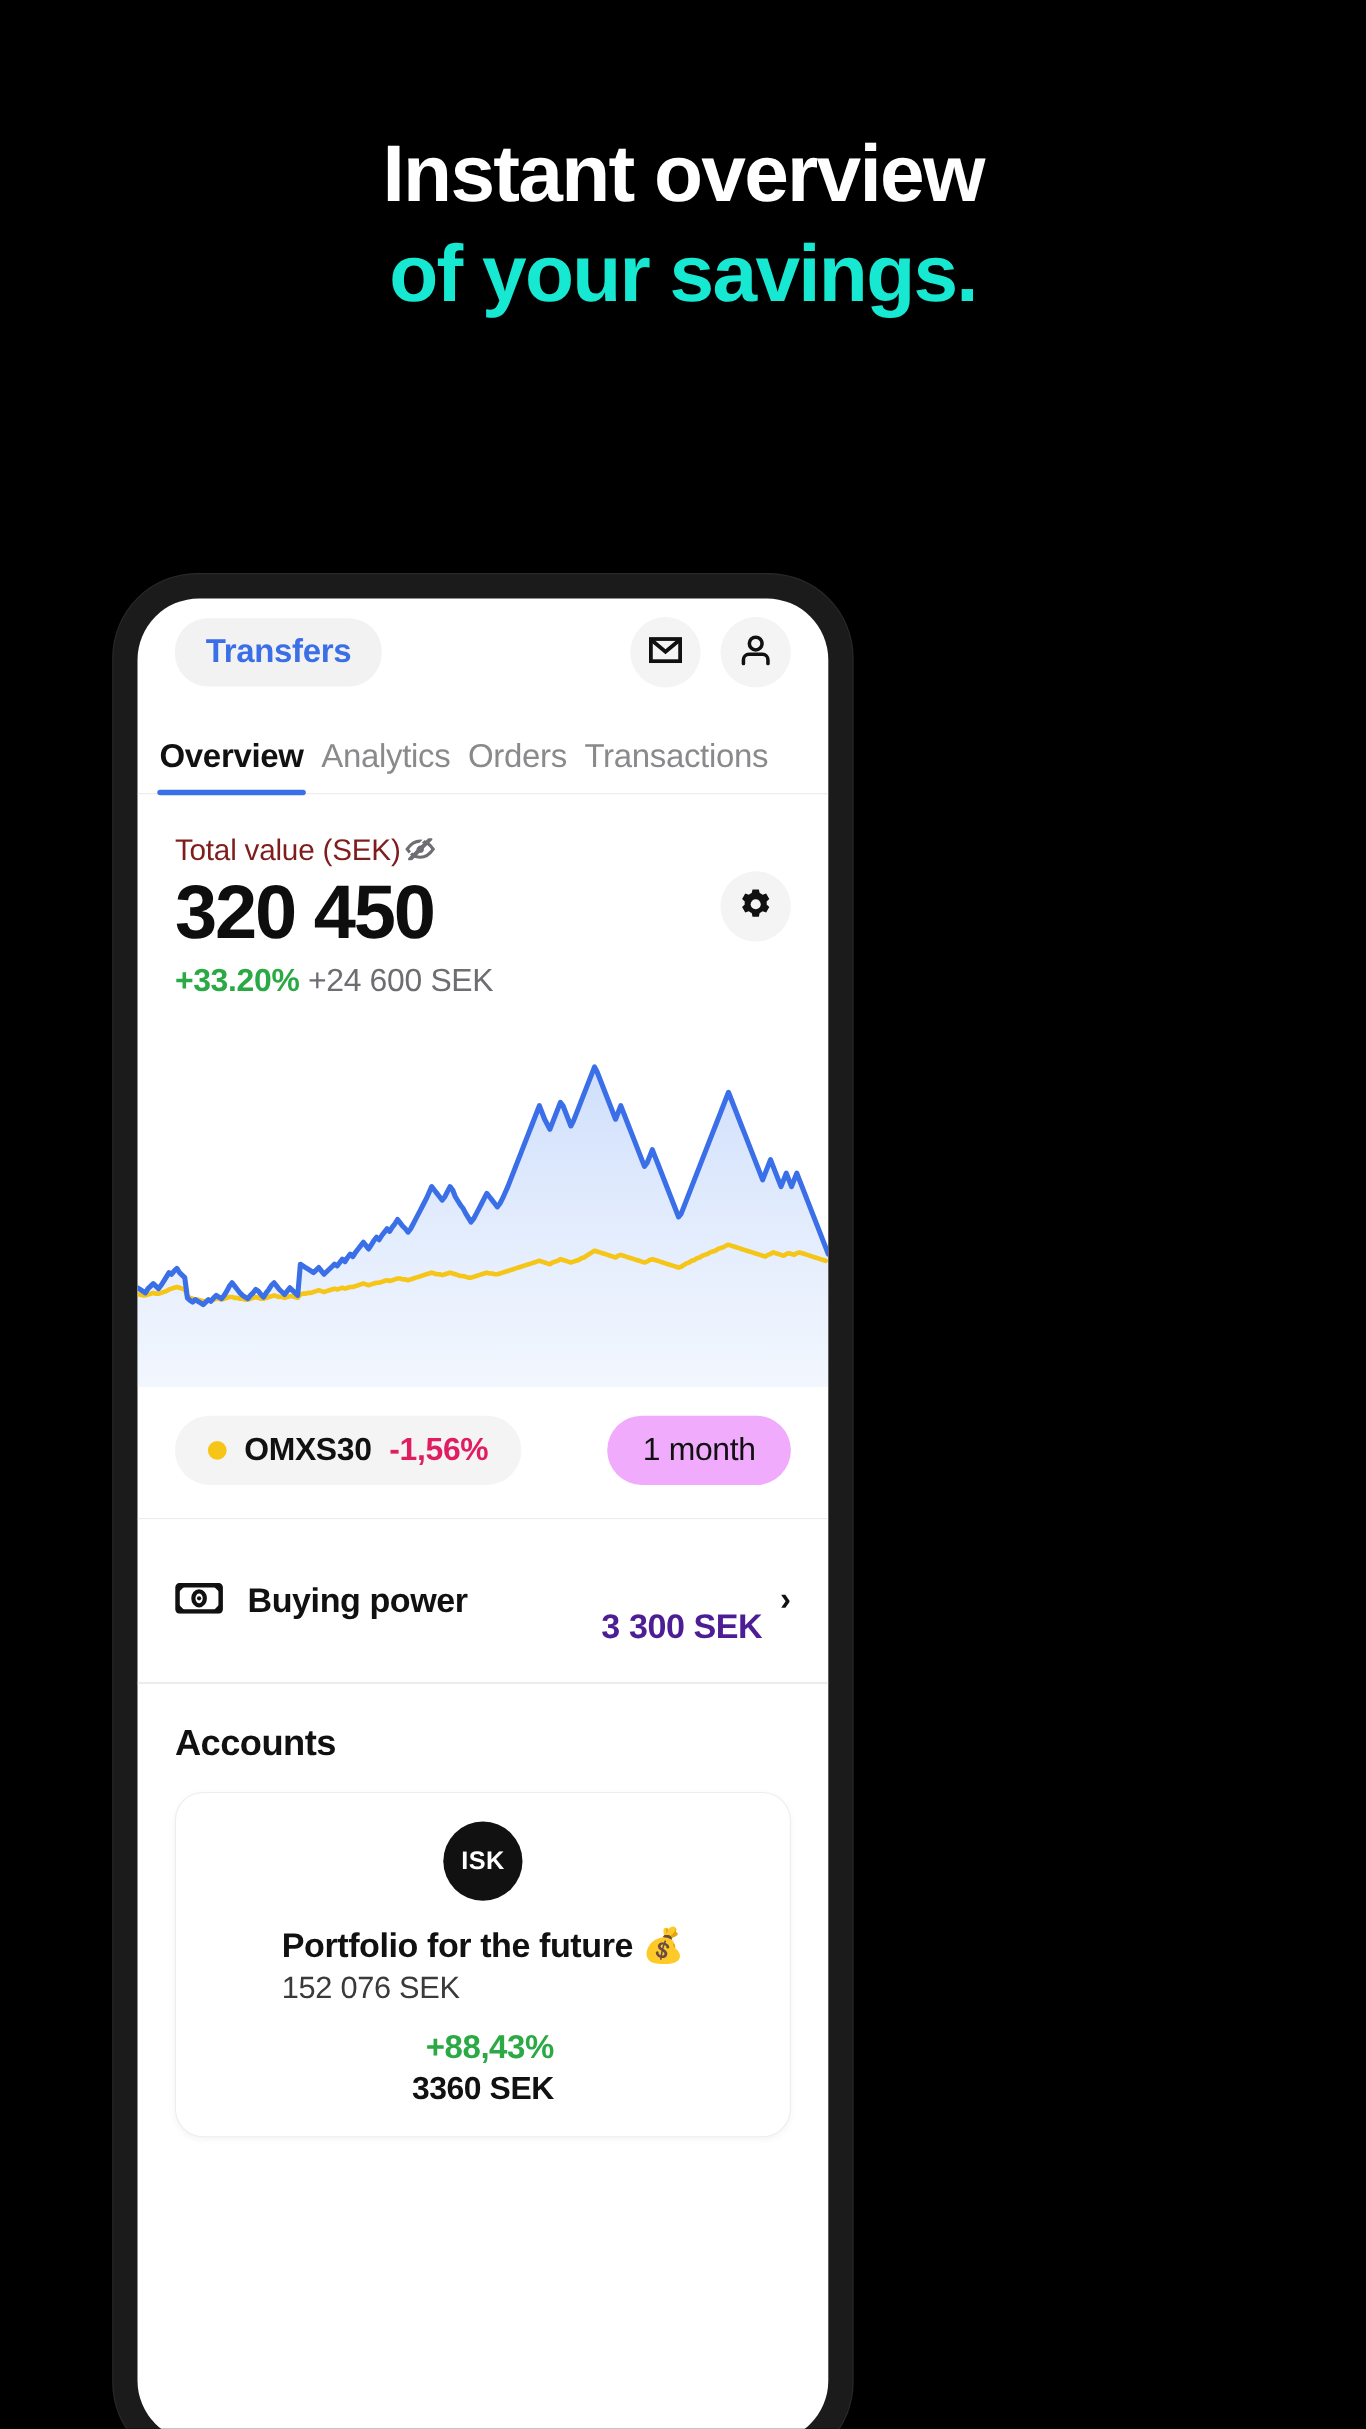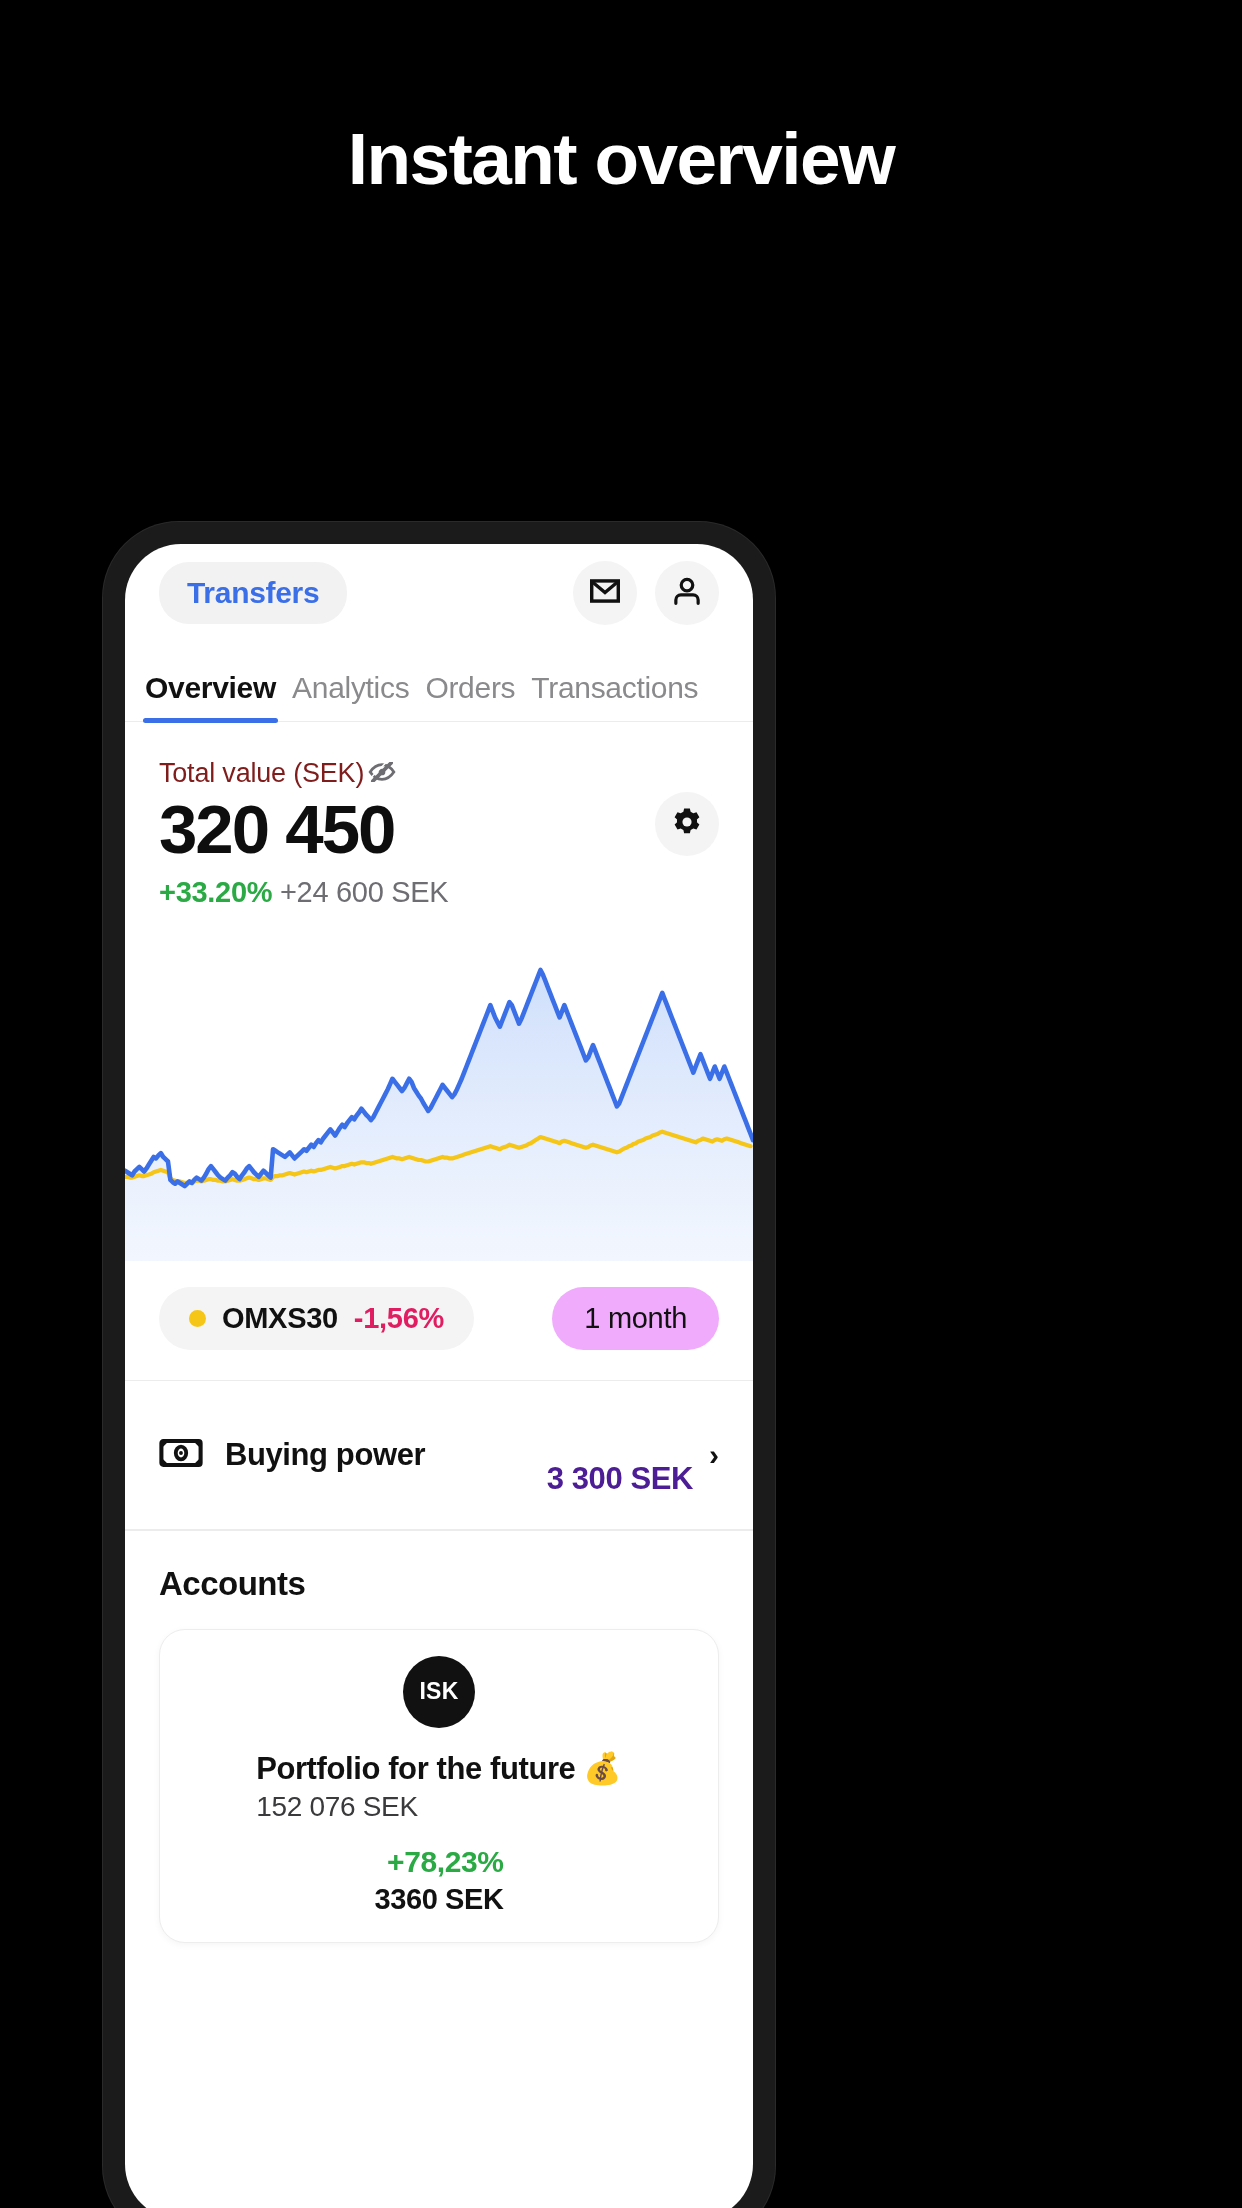--- a/index.html
+++ b/index.html
@@ -172,20 +172,21 @@
   .acc-pct { font-size:30px; font-weight:700; color:#2aa944; letter-spacing:-0.4px; }
   .acc-amt { font-size:29px; font-weight:700; color:#111; margin-top:4px; letter-spacing:-0.4px; }
 </style>
 </head>
 <body>
 
 <div class="stage">
 
   <div class="headline">
     <span class="l1">Instant overview</span>
+    <span class="l2">of your savings.</span>
   </div>
 
   <div class="phone">
     <div class="screen">
 
 
       <div class="topbar">
         <div class="pill-transfers">Transfers</div>
         <div class="round-btns">
           <div class="rbtn">
@@ -288,21 +289,21 @@
 
       <div class="accounts">
         <div class="acc-title">Accounts</div>
         <div class="acc-card">
           <div class="acc-badge">ISK</div>
           <div class="acc-mid">
             <div class="acc-name">Portfolio for the future 💰</div>
             <div class="acc-sub">152 076 SEK</div>
           </div>
           <div class="acc-right">
-            <div class="acc-pct">+78,23%</div>
+            <div class="acc-pct">+88,43%</div>
             <div class="acc-amt">3360 SEK</div>
           </div>
         </div>
       </div>
 
     </div>
   </div>
 </div>
 
 </body></html>

